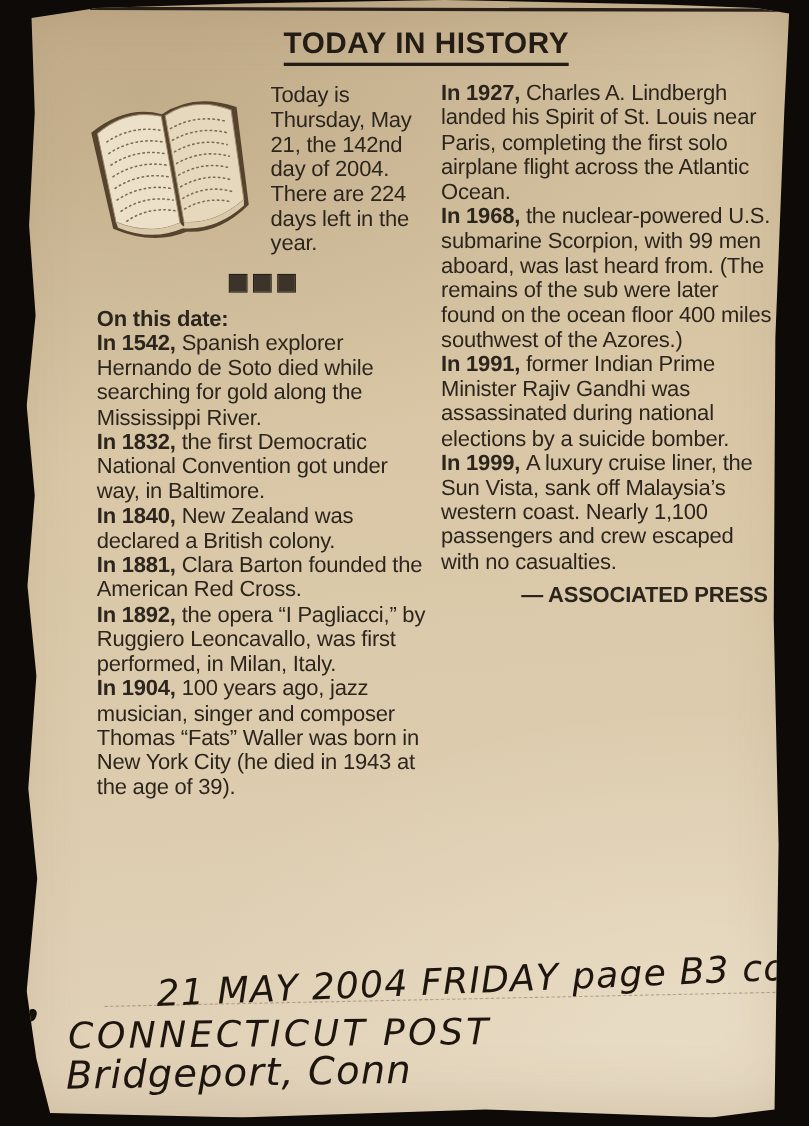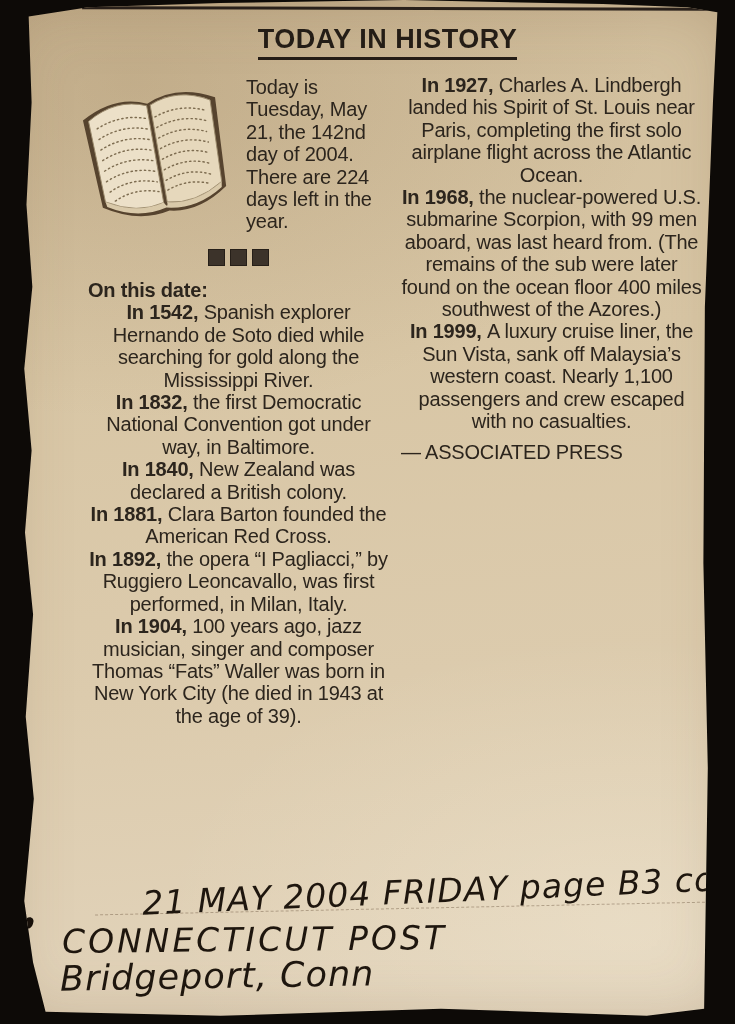--- a/index.html
+++ b/index.html
@@ -31,29 +31,29 @@
   .title{
     position:absolute;top:24px;left:60px;right:20px;margin:0;
     text-align:center;font-size:27px;font-weight:bold;color:#241d16;letter-spacing:.5px;
   }
   .title span{border-bottom:3px solid #241d16;padding-bottom:3px;}
   .columns{
     position:absolute;top:74px;left:88px;
     display:grid;grid-template-columns:301px 301px;column-gap:12px;
     font-size:20px;line-height:22.4px;letter-spacing:-.2px;
   }
-  .entry{margin:0;text-align:center;}
+  .entry{margin:0;}
   .entry .lead{font-weight:bold;}
   .intro-row{display:flex;align-items:flex-start;}
   .book{width:152px;height:172px;flex:0 0 auto;margin-left:-6px;}
   .intro{margin:2px 0 0 12px;width:142px;}
   .squares{display:flex;gap:7px;width:fit-content;margin:4px auto 14px auto;}
   .squares span{width:15px;height:15px;background:#3c332a;outline:1px solid #261f18;display:block;}
   .heading{margin:0;font-weight:bold;}
-  .credit{margin:8px 4px 0 0;font-weight:normal;text-align:left;font-size:20px;letter-spacing:-.2px;}
+  .credit{margin:8px 4px 0 0;font-weight:bold;text-align:right;font-size:20px;letter-spacing:-.2px;}
   .crease{position:absolute;top:908px;left:95px;right:25px;border-top:1px dashed rgba(100,78,55,.4);transform:rotate(-1.2deg);}
   .hand{
     position:absolute;font-family:"DejaVu Sans", sans-serif;font-style:italic;
     color:#1e160e;white-space:nowrap;
   }
   .hand1{left:142px;top:870px;font-size:33px;letter-spacing:1px;transform:rotate(-2.4deg);}
   .hand2{left:62px;top:920px;font-size:33px;letter-spacing:3px;transform:rotate(-.6deg);}
   .hand3{left:60px;top:956px;font-size:35px;letter-spacing:1px;transform:rotate(-1deg);}
   .ink-dot{position:absolute;left:24px;top:917px;width:9px;height:12px;background:#17100a;border-radius:60% 40% 55% 45%;transform:rotate(15deg);}
 </style>
@@ -88,21 +88,21 @@
                 <path d="M90 54 Q118 44 146 56"></path>
               <path d="M90 66 Q118 56 144 68"></path>
                 <path d="M90 78 Q118 68 144 80"></path>
               <path d="M90 90 Q118 80 143 92"></path>
                 <path d="M90 102 Q118 92 142 104"></path>
               <path d="M90 114 Q116 104 141 116"></path>
                 <path d="M90 125 Q114 116 138 126"></path>
             </g>
           </g>
         </svg>
-        <p class="intro">Today is Tuesday, May 21, the 142nd day of 2004. There are 224 days left in the year.</p>
+        <p class="intro">Today is Thursday, May 21, the 142nd day of 2004. There are 224 days left in the year.</p>
       </div>
       <div class="squares">
         <span></span>
           <span></span>
           <span></span>
       </div>
       <p class="heading">On this date:</p>
       <div>
           <p class="entry"><b class="lead">In 1542, </b><span>Spanish explorer Hernando de Soto died while searching for gold along the Mississippi River.</span></p>
           <p class="entry"><b class="lead">In 1832, </b><span>the first Democratic National Convention got under way, in Baltimore.</span></p>
@@ -110,20 +110,21 @@
           <p class="entry"><b class="lead">In 1881, </b><span>Clara Barton founded the American Red Cross.</span></p>
           <p class="entry"><b class="lead">In 1892, </b><span>the opera “I Pagliacci,” by Ruggiero Leoncavallo, was first performed, in Milan, Italy.</span></p>
           <p class="entry"><b class="lead">In 1904, </b><span>100 years ago, jazz musician, singer and composer Thomas “Fats” Waller was born in New York City (he died in 1943 at the age of 39).</span></p>
         </div>
     </div>
 
     <div class="col">
       <div>
           <p class="entry"><b class="lead">In 1927, </b><span>Charles A. Lindbergh landed his Spirit of St. Louis near Paris, completing the first solo airplane flight across the Atlantic Ocean.</span></p>
           <p class="entry"><b class="lead">In 1968, </b><span>the nuclear-powered U.S. submarine Scorpion, with 99 men aboard, was last heard from. (The remains of the sub were later found on the ocean floor 400 miles southwest of the Azores.)</span></p>
+          <p class="entry"><b class="lead">In 1991, </b><span>former Indian Prime Minister Rajiv Gandhi was assassinated during national elections by a suicide bomber.</span></p>
           <p class="entry"><b class="lead">In 1999, </b><span>A luxury cruise liner, the Sun Vista, sank off Malaysia’s western coast. Nearly 1,100 passengers and crew escaped with no casualties.</span></p>
         </div>
       <p class="credit">— ASSOCIATED PRESS</p>
     </div>
   </div>
 
   <div class="crease"></div>
   <div class="hand hand1">21 MAY 2004 FRIDAY page B3 col 1-2</div>
   <div class="hand hand2">CONNECTICUT POST</div>
   <div class="hand hand3">Bridgeport, Conn</div>

